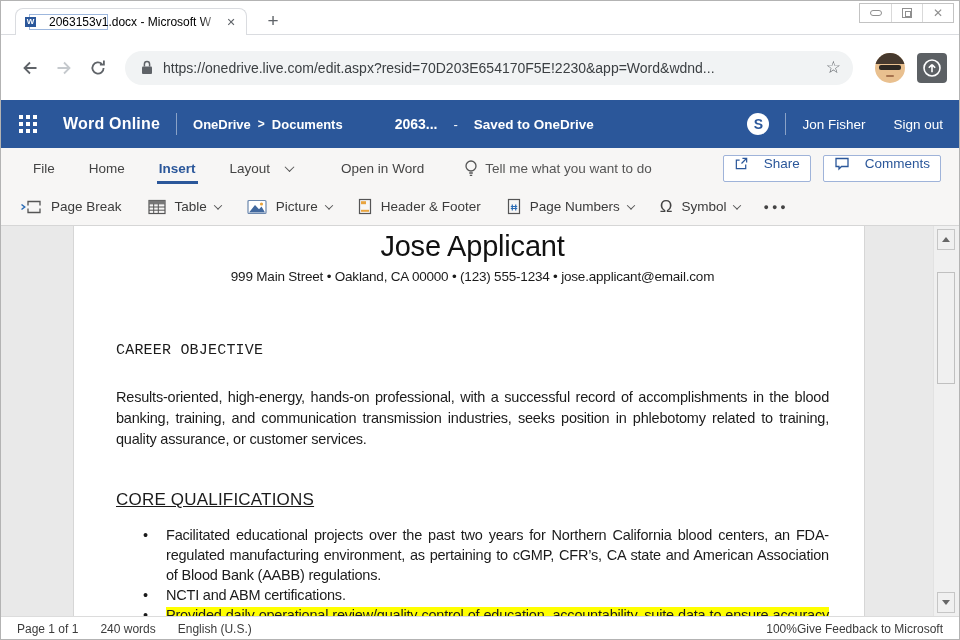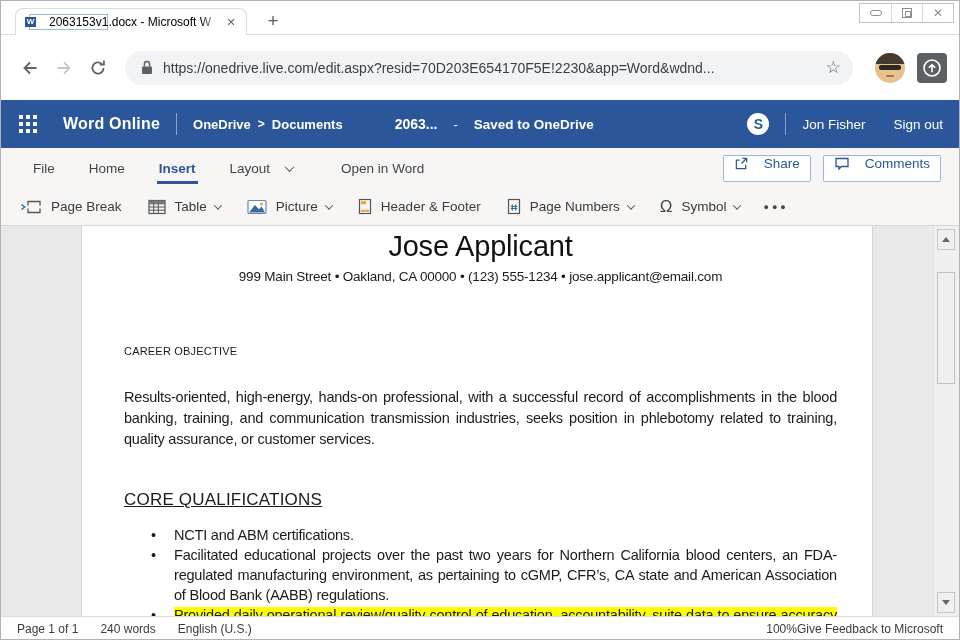--- a/index.html
+++ b/index.html
@@ -79,27 +79,27 @@
 
   
   .command-bar { height:38px; background:#f7f6f5; border-bottom:1px solid #d6d6d6; display:flex; align-items:center; padding:0 6px; flex:none; }
   .cmd { display:flex; align-items:center; gap:9px; padding:0 13px; height:100%; font-size:13.5px; color:#3b3b3b; cursor:pointer; white-space:nowrap; }
   .cmd .chev { width:6px; height:6px; margin-left:-1px; }
   .cmd-more { font-size:9px; letter-spacing:3px; color:#444; padding:0 10px; cursor:pointer; }
   .omega { font-size:17px; color:#444; line-height:1; }
 
   
   .doc-area { height:390px; background:#e9e9e9; position:relative; flex:none; overflow:hidden; }
-  .page { position:absolute; left:80px; top:0; width:792px; height:390px; background:#fff;
+  .page { position:absolute; left:72px; top:0; width:792px; height:390px; background:#fff;
           border-left:1px solid #d6d6d6; border-right:1px solid #d6d6d6; overflow:hidden;
           padding:3px 35px 0 42px; cursor:text; }
   .doc { color:#1b1b1b; letter-spacing:-0.2px; }
   .doc-title { font-size:29px; line-height:34px; text-align:center; font-weight:500; color:#111; }
   .doc-contact { font-size:13.5px; line-height:16px; text-align:center; margin-top:6px; }
-  .doc-h1 { font-size:11px; line-height:18px; margin-top:57px; font-weight:500; letter-spacing:.2px; }
+  .doc-h1 { font-size:15px; line-height:18px; margin-top:57px; font-weight:500; letter-spacing:.2px;font-family:Liberation Mono, monospace; }
   .doc-para { font-size:14.5px; line-height:21px; margin-top:27px; text-align:justify; }
   .doc-h2 { font-size:17px; line-height:23px; margin-top:38px; font-weight:500; text-decoration:underline; letter-spacing:.2px; }
   .doc-ul { list-style:none; margin-top:14px; padding-left:50px; }
   .doc-ul li { position:relative; font-size:14.5px; line-height:20px; text-align:justify; }
   .doc-ul li::before { content:"\2022"; position:absolute; left:-23px; top:0; }
   .hl { background:#ffff00; }
 
   
   .scrollbar { position:absolute; right:0; top:0; bottom:0; width:26px; background:#f0f0f0; border-left:1px solid #e2e2e2; }
   .sb-btn { position:absolute; left:3px; right:4px; height:21px; border:1px solid #c6c6c6; display:flex; align-items:center; justify-content:center; cursor:pointer; background:#f0f0f0; }
@@ -217,20 +217,27 @@
         <span>Home</span>
       </div>
     <div class="rtab active">
         <span>Insert</span>
       </div>
     <div class="rtab">
         <span>Layout</span>
         <span class="chev"></span>
       </div>
     <span class="open-word">Open in Word</span>
+    <div class="tellme">
+      <svg width="14" height="19" viewBox="0 0 14 19">
+          <circle cx="7" cy="7" r="5" fill="none" stroke="#555" stroke-width="1.3"></circle>
+          <path d="M5.2 14h3.6M5.8 16.4h2.4" fill="none" stroke="#555" stroke-width="1.3"></path>
+        </svg>
+      <span>Tell me what you want to do</span>
+    </div>
     <span class="rt-spacer"></span>
     <div class="pill-btn">
       <svg width="15" height="15" viewBox="0 0 16 16">
           <path d="M6 4.5H2.5v9h10V9" fill="none" stroke="#2b579a" stroke-width="1.3"></path>
           <path d="M9 2.5h4.5V7M13.3 2.7 8 8" fill="none" stroke="#2b579a" stroke-width="1.3"></path>
         </svg>
       <span>Share</span>
     </div>
     <div class="pill-btn">
       <svg width="16" height="15" viewBox="0 0 16 15">
@@ -292,22 +299,22 @@
   </div>
 
   <div class="doc-area">
     <div class="page doc">
       <div class="doc-title">Jose Applicant</div>
       <div class="doc-contact">999 Main Street • Oakland, CA 00000 • (123) 555-1234 • jose.applicant@email.com</div>
       <div class="doc-h1">CAREER OBJECTIVE</div>
       <div class="doc-para">Results-oriented, high-energy, hands-on professional, with a successful record of accomplishments in the blood banking, training, and communication transmission industries, seeks position in phlebotomy related to training, quality assurance, or customer services.</div>
       <div class="doc-h2">CORE QUALIFICATIONS</div>
       <ul class="doc-ul">
+        <li><span>Facilitated educational projects over the past two years for Northern California blood centers, an FDA-regulated manufacturing environment, as pertaining to cGMP, CFR’s, CA state and American Association of Blood Bank (AABB) regulations.</span></li>
         <li><span>NCTI and ABM certifications.</span></li>
-        <li><span>Facilitated educational projects over the past two years for Northern California blood centers, an FDA-regulated manufacturing environment, as pertaining to cGMP, CFR’s, CA state and American Association of Blood Bank (AABB) regulations.</span></li>
         <li><span class="hl">Provided daily operational review/quality control of education, accountability, suite data to ensure accuracy and regulatory compliance.</span></li>
       </ul>
     </div>
     <div class="scrollbar">
       <div class="sb-btn sb-up">
           <span class="tri-up"></span>
         </div>
       <div class="sb-thumb"></div>
       <div class="sb-btn sb-down">
           <span class="tri-down"></span>

